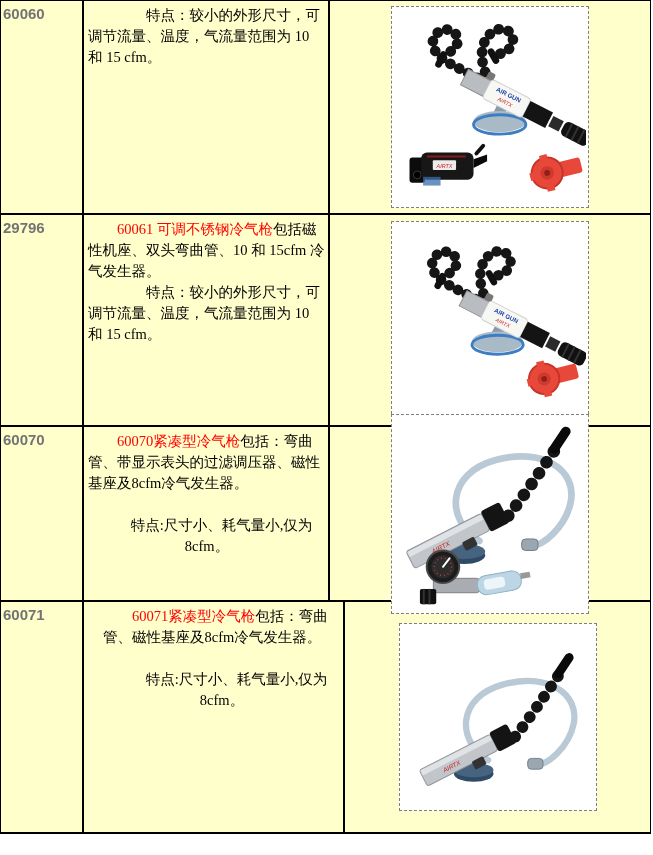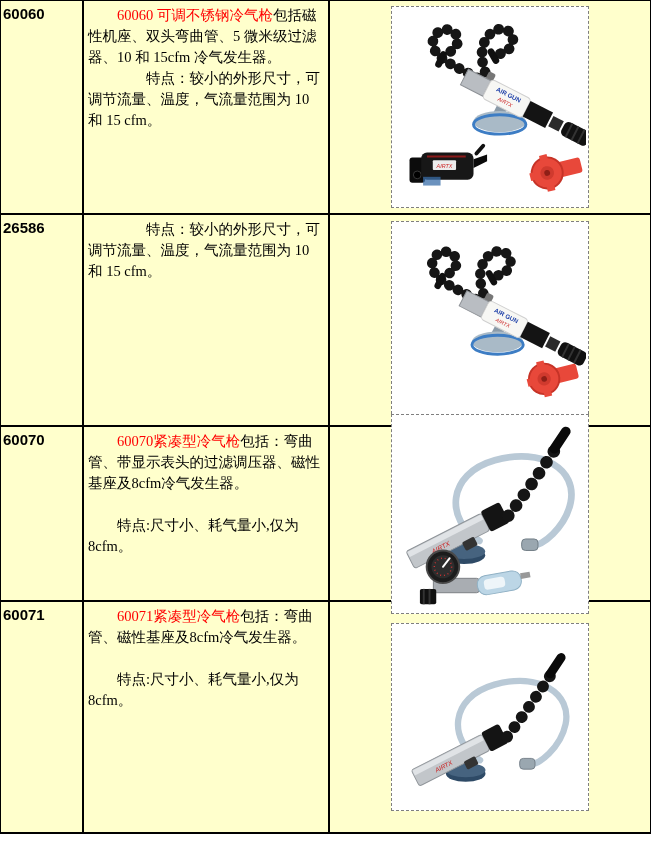--- a/index.html
+++ b/index.html
@@ -12,34 +12,34 @@
     position:absolute;top:0;left:0;width:651px;
     border-top:1px solid #000;border-left:1px solid #000;border-right:1px solid #000;
     box-sizing:border-box;
   }
   .row{display:flex;border-bottom:2px solid #000;background:#FFFFCC;box-sizing:border-box;}
   .row-1{height:214px}.row-2{height:212px}.row-3{height:175px}.row-4{height:232px}
   .cell{box-sizing:border-box;}
   .cell-id{
     width:83px;border-right:2px solid #000;
     font-family:"Liberation Sans","DejaVu Sans",sans-serif;
-    font-weight:bold;font-size:15px;color:#000000;
+    font-weight:bold;font-size:15px;color:#737373;
     padding:4px 0 0 2px;letter-spacing:0px;
   }
   .cell-desc{
     width:246px;border-right:2px solid #000;
     font-size:14.5px;line-height:21px;color:#000;
     padding:4px 2px 0 4px;
   }
   .cell-desc p{margin:0;}
   .p-title{text-indent:2em;}
   .p-feat-a{text-indent:4em;}
-  .p-feat-b{text-indent:2em;margin-top:21px !important;}
+  .p-feat-b{text-indent:2em;margin-top:21px !important;text-align:center;}
   .pt-1line{}
-  .pt-half{}
+  .pt-half{margin-left:15px;}
   .red{color:#FF0000;}
   .wavy{text-decoration-style:wavy;text-decoration-color:#FF0000;text-decoration-thickness:1px;text-underline-offset:3px;}
   .cell-img{flex:1;display:flex;align-items:center;justify-content:center;}
   .frame{
     width:198px;background:#ffffff;border:1px dashed #7f7f7f;
     display:flex;align-items:center;justify-content:center;box-sizing:border-box;
   }
   .row-1 .frame{height:202px}.row-2 .frame{height:198px}
   .row-3 .frame{height:200px}.row-4 .frame{height:188px}
   .frame svg{display:block;}
@@ -137,37 +137,37 @@
     </g>
   </g>
 </defs>
 </svg>
 
 <div class="catalog">
 
   <div class="row row-1">
     <div class="cell cell-id">60060</div>
     <div class="cell cell-desc">
-      <p class="p-title"><span class="red">60060 可调不锈钢冷气枪</span><span>包括磁性机座、双头弯曲管、5 微米级过滤器、10 和 15cfm 冷气发生器。</span></p>
       <p class="p-feat-a"><span>特点：较小的外形尺寸，可调节流量、温度，气流量范围为 10 和 15 </span><span class="wavy">cfm</span><span>。</span></p>
     </div>
     <div class="cell cell-img">
       <div class="frame">
         <svg viewBox="0 0 198 200" width="192" height="194">
           <use href="#flexgun" transform="translate(8,2)"></use>
           <use href="#blackgun" transform="translate(16,142)"></use>
           <use href="#rednozzle" transform="translate(158,168)"></use>
         </svg>
       </div>
     </div>
   </div>
 
   <div class="row row-2">
-    <div class="cell cell-id">26586</div>
+    <div class="cell cell-id">29796</div>
     <div class="cell cell-desc">
+      <p class="p-title"><span class="red">60061 可调不锈钢冷气枪</span><span>包括磁性机座、双头弯曲管、10 和 15cfm 冷气发生器。</span></p>
       <p class="p-feat-a"><span>特点：较小的外形尺寸，可调节流量、温度，气流量范围为 10 和 15 </span><span class="wavy">cfm</span><span>。</span></p>
     </div>
     <div class="cell cell-img">
       <div class="frame">
         <svg viewBox="0 0 198 200" width="192" height="190">
           <use href="#flexgun" transform="translate(6,10)"></use>
           <use href="#rednozzle" transform="translate(156,162)"></use>
         </svg>
       </div>
     </div>

